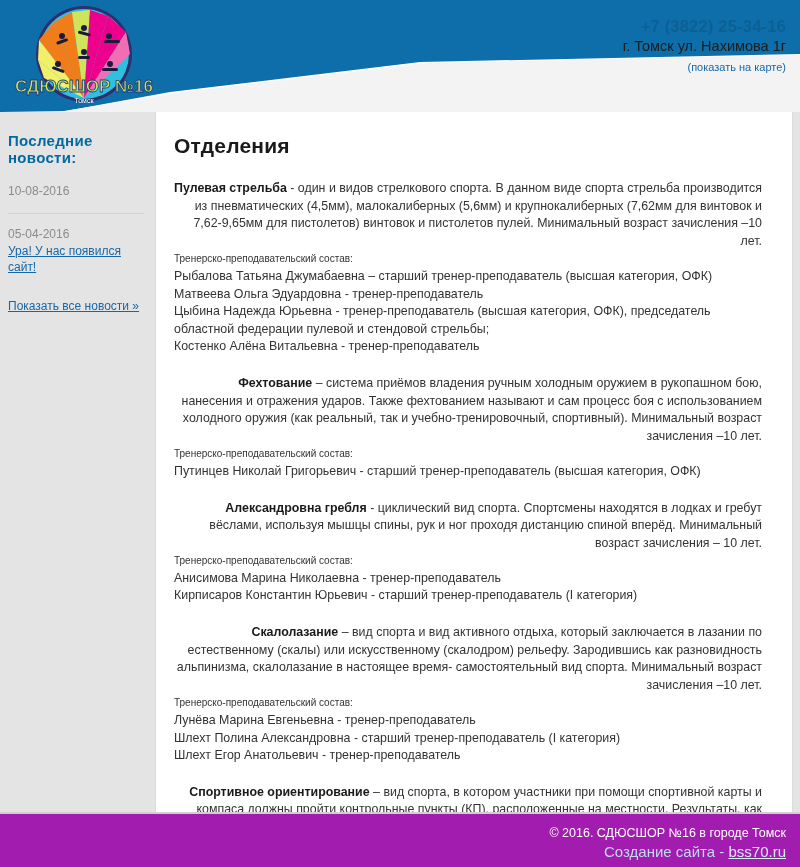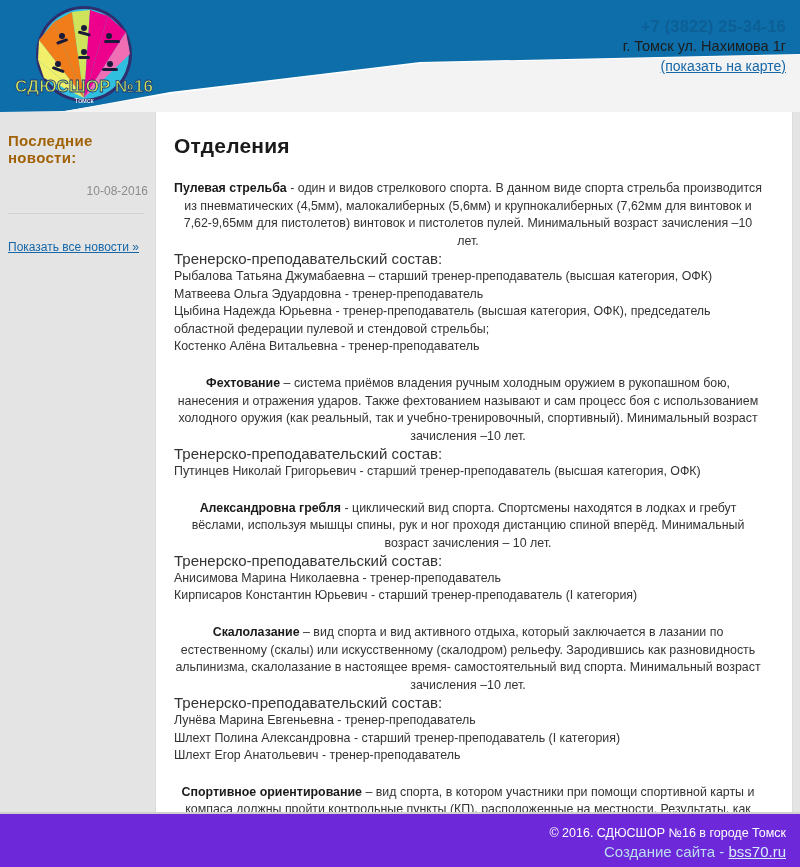--- a/index.html
+++ b/index.html
@@ -59,23 +59,22 @@
     letter-spacing: .2px;
     line-height: 20px;
   }
   .address {
     font-size: 14.5px;
     color: #1c1c1c;
     line-height: 21px;
     margin-left: 31px;
   }
   .map-link {
-    font-size: 14px;
+    font-size: 11px;
     color: #1667a8;
-    text-decoration: underline;
     line-height: 16px;
     display: inline-block;
     cursor: pointer;
   }
 
   
   .nav {
     position: absolute;
     left: 160px; top: 72px;
     width: 640px; height: 44px;
@@ -115,25 +114,25 @@
   }
 
   .sidebar {
     position: absolute;
     left: 8px; top: 20px;
     width: 140px;
   }
   .sidebar-title {
     font-size: 15px;
     font-weight: bold;
-    color: #a16207;
+    color: #0369a1;
     letter-spacing: .3px;
     margin-bottom: 17px;
   }
-  .news-item { margin-bottom: 10px; text-align: right; }
+  .news-item { margin-bottom: 10px; }
   .news-date {
     font-size: 12px;
     color: #8b8b8b;
     line-height: 17px;
     margin-bottom: 1px;
   }
   .news-link {
     font-size: 12px;
     color: #1667a8;
     text-decoration: underline;
@@ -171,41 +170,41 @@
     color: #1a1a1a;
     letter-spacing: .2px;
     margin-bottom: 22px;
   }
 
   .section { margin-bottom: 19px; }
   .section p.desc {
     font-size: 12.4px;
     color: #333333;
     line-height: 17.6px;
-    text-align: center;
+    text-align: right;
   }
   .section p.desc b { color: #1a1a1a; }
   .staff-label {
-    font-size: 15px;
+    font-size: 10px;
     color: #333333;
     line-height: 17.6px;
   }
   .staff-line {
     font-size: 12.4px;
     color: #333333;
     line-height: 17.6px;
   }
 
   
   .footer {
     position: absolute;
     left: 0; bottom: 0;
     width: 800px;
     height: 55px;
-    background: #6d28d9;
+    background: #a21caf;
     border-top: 2px solid #cfcfcf;
     padding: 9px 14px 0 0;
     text-align: right;
   }
   .footer-copy {
     font-size: 12.5px;
     color: #ffffff;
     line-height: 20px;
   }
   .footer-credit {
@@ -282,20 +281,24 @@
 
     <aside class="sidebar">
       <div class="sidebar-title">Последние новости:</div>
 
       <div class="news-item">
         <div class="news-date">10-08-2016</div>
       </div>
 
       <div class="news-sep"></div>
 
+      <div class="news-item">
+        <div class="news-date">05-04-2016</div>
+        <a class="news-link">Ура! У нас появился сайт!</a>
+      </div>
 
       <a class="news-all">Показать все новости »</a>
     </aside>
 
     <main class="content-card">
       <h1 class="page-title">Отделения</h1>
 
       <section class="section">
         <p class="desc">
           <b>Пулевая стрельба</b><span> - </span><span>один и видов стрелкового спорта. В данном виде спорта стрельба производится из пневматических (4,5мм), малокалиберных (5,6мм) и крупнокалиберных (7,62мм для винтовок и 7,62-9,65мм для пистолетов) винтовок и пистолетов пулей. Минимальный возраст зачисления –10 лет.</span>

